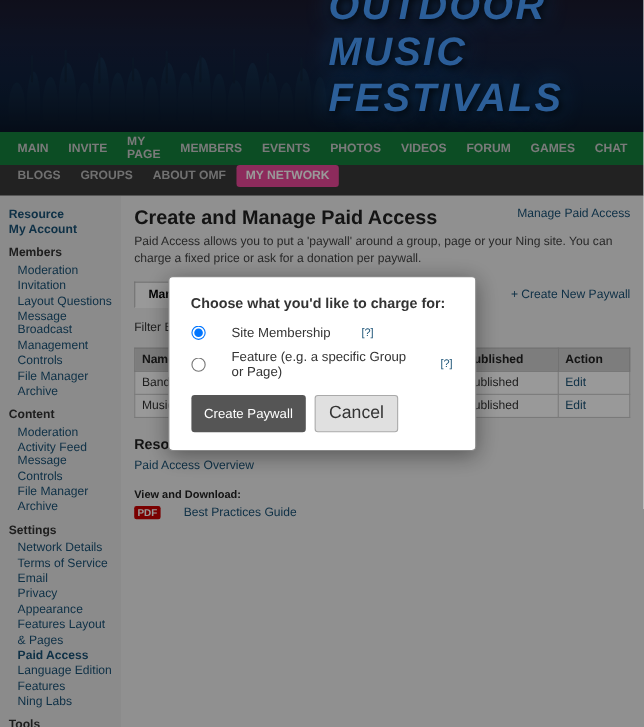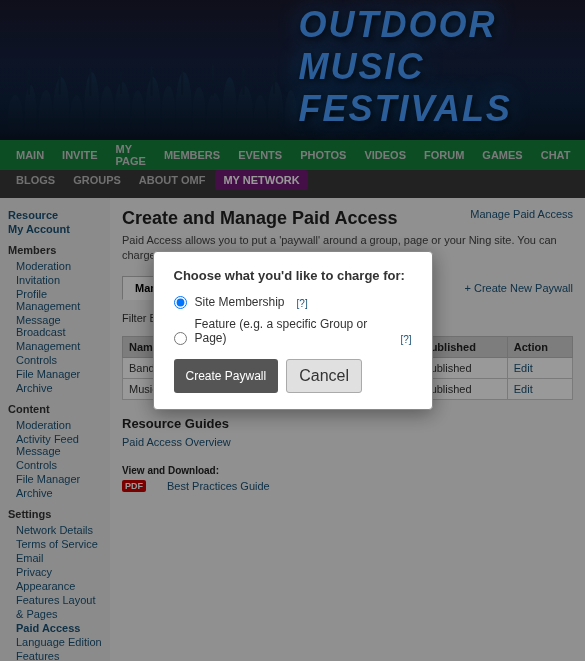--- a/index.html
+++ b/index.html
@@ -1,21 +1,21 @@
 <!DOCTYPE html>
 <html><head>
   <meta charset="utf-8">
   <style>
     * { margin: 0; padding: 0; box-sizing: border-box; }
     body { font-family: Arial, sans-serif; font-size: 12px; background: #e8e8e8; width: 585px; min-height: 661px; overflow-x: hidden; }
 
     
     .header-banner {
       width: 100%;
-      height: 140px;
+      height: 120px;
       background: linear-gradient(180deg, #1a1a2e 0%, #16213e 40%, #0f3460 100%);
       position: relative;
       overflow: hidden;
       display: flex;
       align-items: flex-end;
       justify-content: flex-start;
       padding-bottom: 10px;
     }
     .header-banner::before {
       content: '';
@@ -67,21 +67,21 @@
     }
     .sub-nav-item {
       color: #bbb;
       font-size: 11px;
       font-weight: bold;
       padding: 4px 8px;
       cursor: pointer;
       text-transform: uppercase;
     }
     .sub-nav-item.active {
-      background: #701a75;
+      background: #ec4899;
       color: #fff;
       border-radius: 3px;
     }
 
     
     .content-wrapper {
       display: flex;
       background: #e8e8e8;
     }
 
@@ -260,22 +260,22 @@
       box-shadow: 0 4px 20px rgba(0,0,0,0.4);
     }
     .modal-title {
       font-size: 13px;
       font-weight: bold;
       color: #333;
       margin-bottom: 12px;
     }
     .modal-option {
       display: flex;
-      align-items: flex-end;
-      gap: 8px;
+      align-items: center;
+      gap: 24px;
       margin-bottom: 8px;
       font-size: 12px;
       color: #333;
     }
     .modal-option input[type="radio"] { cursor: pointer; }
     .help-link {
       font-size: 10px;
       color: #1a5276;
       cursor: pointer;
       margin-left: 4px;
@@ -370,21 +370,21 @@
 
 <div class="content-wrapper">
 
   <aside class="sidebar">
     <a class="sidebar-link" style="font-weight:bold; padding-left:0;">Resource</a>
     <a class="sidebar-link" style="font-weight:bold; padding-left:0;">My Account</a>
 
     <div class="sidebar-section-title">Members</div>
     <a class="sidebar-link">Moderation</a>
     <a class="sidebar-link">Invitation</a>
-    <a class="sidebar-link">Profile Management</a>
+    <a class="sidebar-link">Layout Questions</a>
     <a class="sidebar-link">Message Broadcast</a>
     <a class="sidebar-link">Management</a>
     <a class="sidebar-link">Controls</a>
     <a class="sidebar-link">File Manager</a>
     <a class="sidebar-link">Archive</a>
 
     <div class="sidebar-section-title">Content</div>
     <a class="sidebar-link">Moderation</a>
     <a class="sidebar-link">Activity Feed Message</a>
     <a class="sidebar-link">Controls</a>

